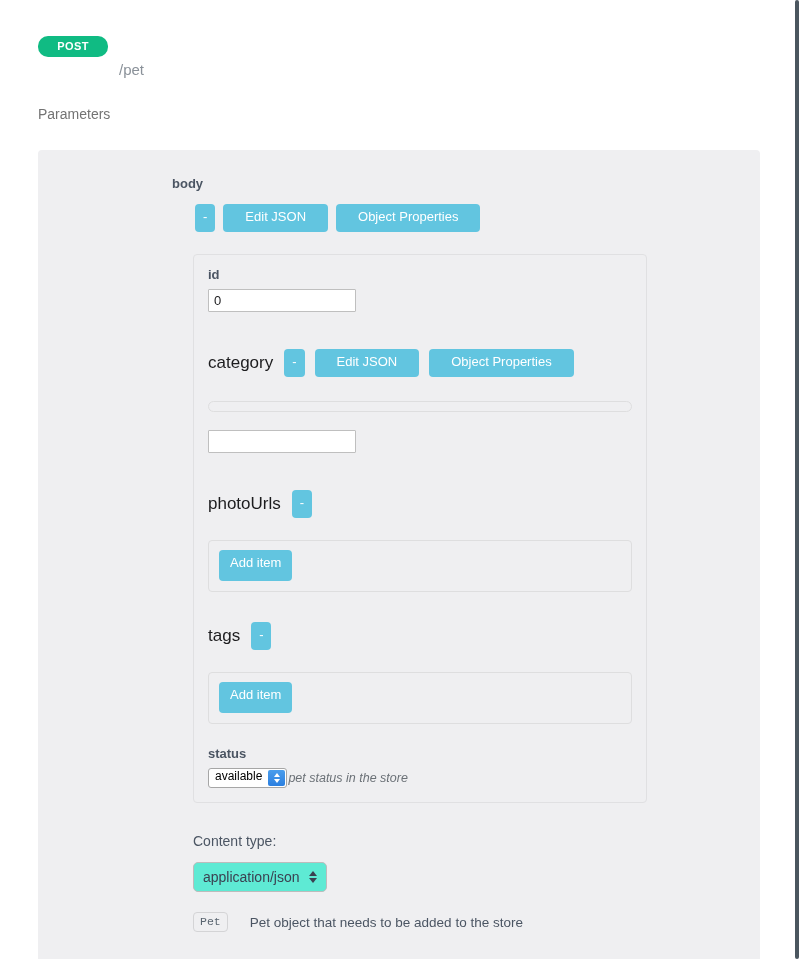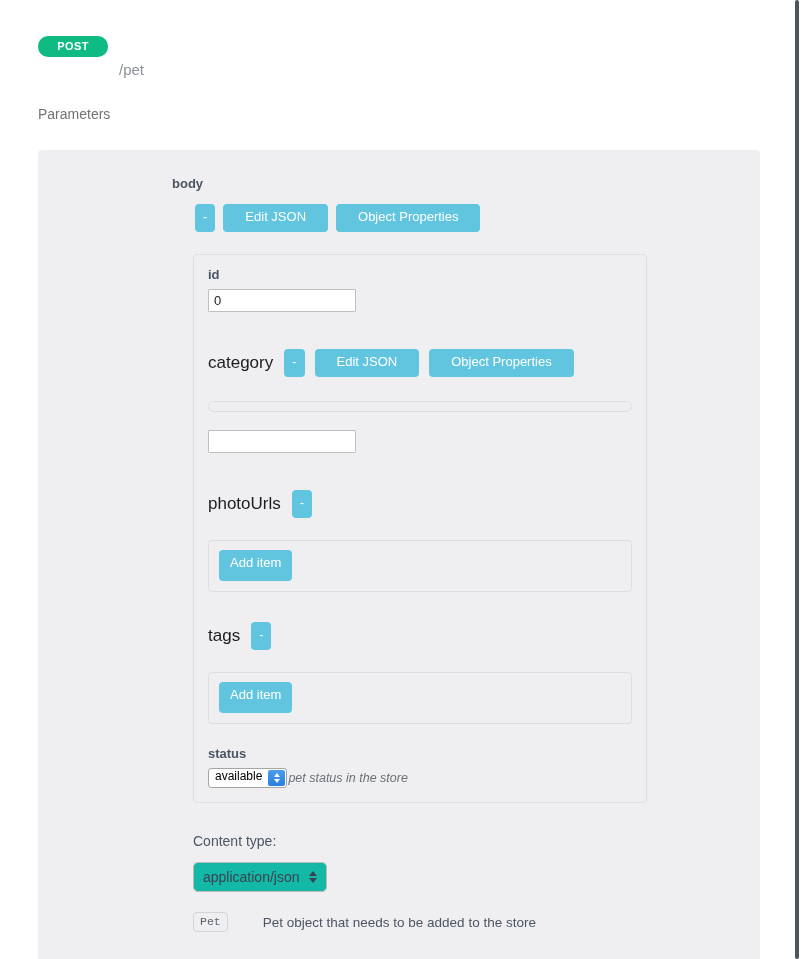--- a/index.html
+++ b/index.html
@@ -276,21 +276,21 @@
     font-weight: normal;
     color: #4b5563;
     margin-bottom: 13px;
   }
   .ct-select {
     position: relative;
     display: inline-flex;
     align-items: center;
     height: 30px;
     min-width: 124px;
-    background: #14b8a6;
+    background: #5eead4;
     border: 1px solid #bcbcbc;
     border-radius: 5px;
     box-sizing: border-box;
     padding: 0 26px 0 9px;
     font-size: 14px;
     color: #3b4151;
     font-family: "Liberation Sans", sans-serif;
     cursor: pointer;
   }
   .ct-select .ct-arrows {
@@ -326,21 +326,21 @@
     color: #5a6570;
     background: #efeff1;
     border: 1px solid #d4d4d6;
     border-radius: 4px;
     padding: 2px 6px 3px;
     line-height: 1.2;
   }
   .model-desc {
     font-size: 13.5px;
     color: #4b5563;
-    margin-left: 35px;
+    margin-left: 22px;
   }
 </style>
 </head>
 <body>
 
 <div class="page">
 
 
   <div class="op-path-row">
     <span class="http-method">POST</span>

